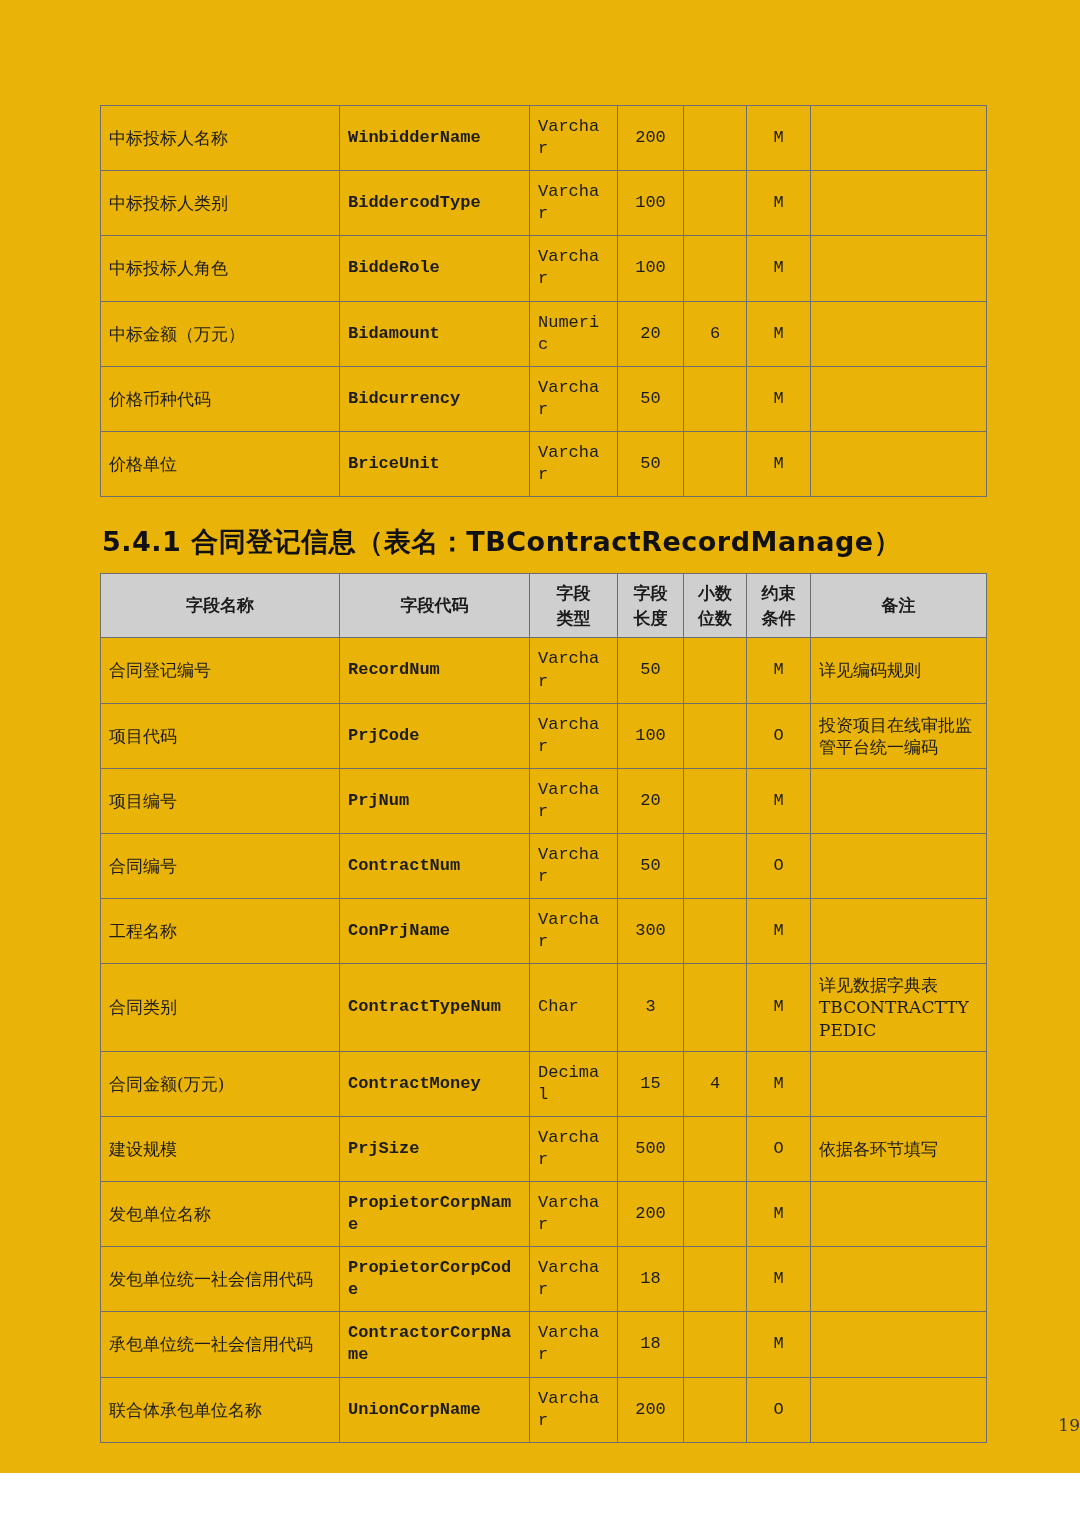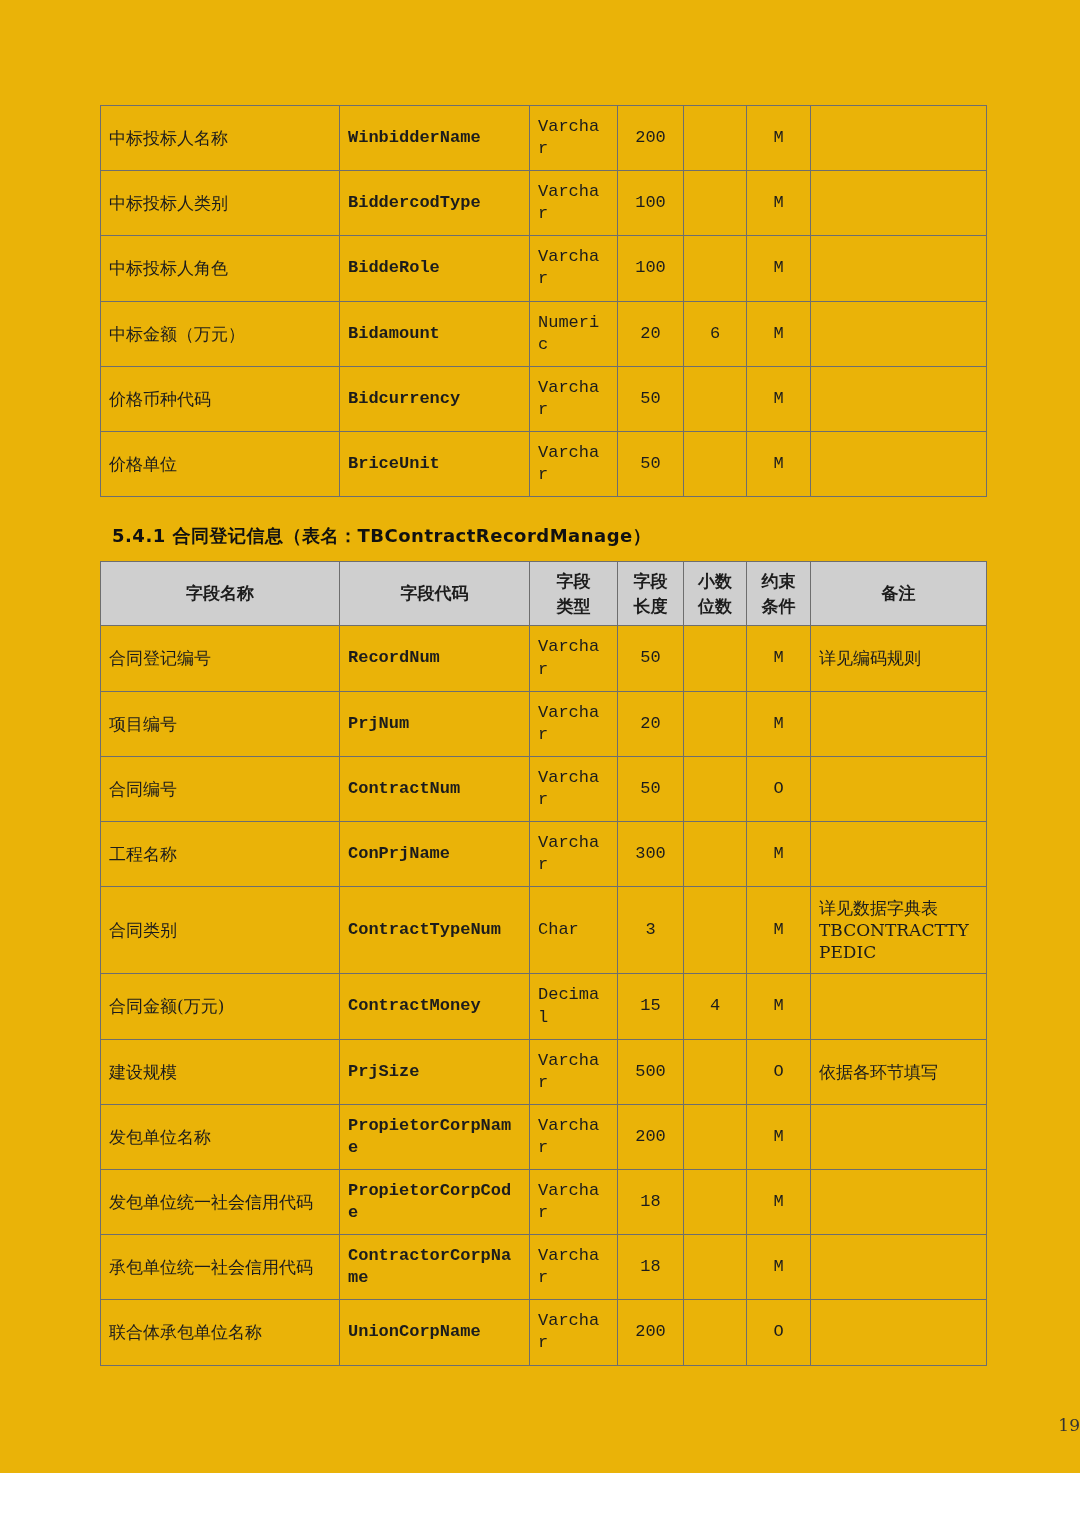--- a/index.html
+++ b/index.html
@@ -42,24 +42,24 @@
     font-size: 17px;
     line-height: 1.45;
   }
   .cell-name   { text-align: left; }
   .cell-code   { font-family: "Liberation Mono", monospace; font-size: 16px; font-weight: bold; }
   .cell-type   { font-family: "Liberation Mono", monospace; font-size: 16px; }
   .cell-num    { text-align: center; font-family: Liberation Mono, monospace; font-size: 16px; }
   .cell-constraint { text-align: center; font-family: "Liberation Mono", monospace; font-size: 16px; }
   .cell-remark { font-size: 16px; white-space: pre-line; line-height: 1.55; }
   .section-heading {
-    margin: 27px 0 13px 12px;
+    margin: 27px 0 13px 2px;
     font-family: "DejaVu Sans", sans-serif;
     font-weight: bold;
-    font-size: 18px;
+    font-size: 27px;
     color: #111;
     letter-spacing: 0.5px;
   }
   .page-number {
     position: absolute;
     top: 1415px;
     left: 0;
     width: 100%;
     text-align: right;
     font-size: 17px;
@@ -172,20 +172,29 @@
           <tr>
             <td class="cell-name">合同登记编号</td>
             <td class="cell-code">RecordNum</td>
             <td class="cell-type">Varchar</td>
             <td class="cell-num">50</td>
             <td class="cell-num"></td>
             <td class="cell-constraint">M</td>
             <td class="cell-remark">详见编码规则</td>
           </tr>
           <tr>
+            <td class="cell-name">项目代码</td>
+            <td class="cell-code">PrjCode</td>
+            <td class="cell-type">Varchar</td>
+            <td class="cell-num">100</td>
+            <td class="cell-num"></td>
+            <td class="cell-constraint">O</td>
+            <td class="cell-remark">投资项目在线审批监管平台统一编码</td>
+          </tr>
+          <tr>
             <td class="cell-name">项目编号</td>
             <td class="cell-code">PrjNum</td>
             <td class="cell-type">Varchar</td>
             <td class="cell-num">20</td>
             <td class="cell-num"></td>
             <td class="cell-constraint">M</td>
             <td class="cell-remark"></td>
           </tr>
           <tr>
             <td class="cell-name">合同编号</td>

